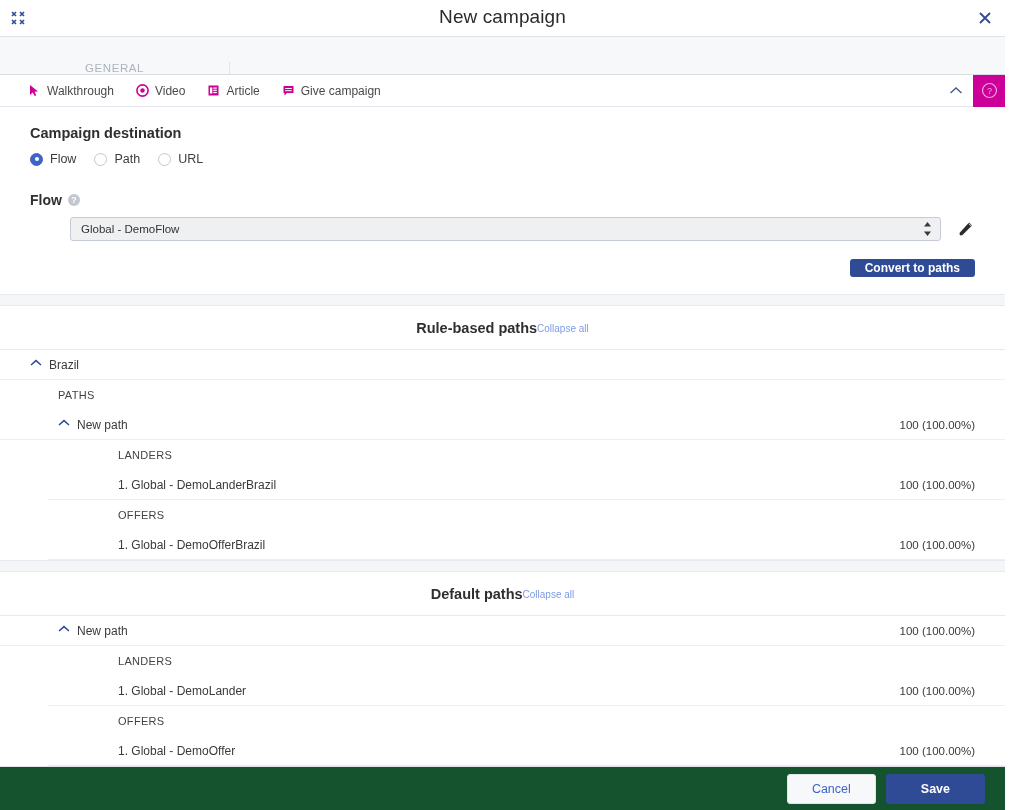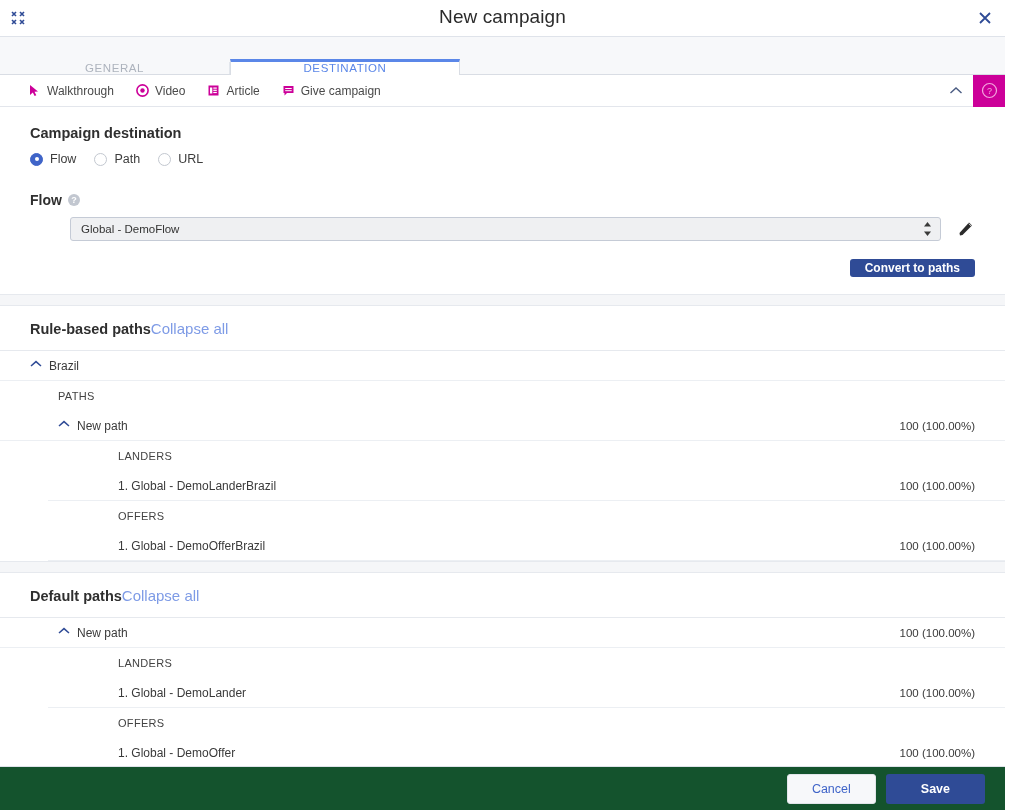--- a/index.html
+++ b/index.html
@@ -122,26 +122,26 @@
   .btn-primary {
     background: #2f4b96; color: #fff; border: none; border-radius: 3px;
     font-size: 12px; font-weight: bold; padding: 2px 15px; cursor: pointer;
     font-family: "Liberation Sans", sans-serif;
   }
 
   .gray-band { height: 12px; background: #f5f6f8; border-top: 1px solid #e6e9ee; border-bottom: 1px solid #e6e9ee; }
 
   
   .paths-header {
-    display: flex; align-items: center; justify-content: flex-start;
+    display: flex; align-items: center; justify-content: center;
     padding: 14px 30px 13px 30px;
     border-bottom: 1px solid #e6e9ee;
   }
   .paths-title { font-size: 14.5px; font-weight: 600; color: #2f2f2f; }
-  .collapse-all { font-size: 15px; color: #7e9be6; cursor: pointer; }
+  .collapse-all { font-size: 10px; color: #7e9be6; cursor: pointer; }
 
   .row {
     display: flex; align-items: center; justify-content: space-between;
     height: 30px; padding-right: 30px;
     border-bottom: 1px solid #eceff3;
     font-size: 12px; color: #3a3a3a;
   }
   .row.no-border { border-bottom: none; }
   .row-left { display: flex; align-items: center; gap: 7px; }
   .row-val { font-size: 11.5px; color: #3a3a3a; }
@@ -193,21 +193,20 @@
     <div class="title-text">New campaign</div>
     <span class="close-icon">
       <svg width="20" height="20" viewBox="0 0 20 20">
         <path d="M5 5 L15 15 M15 5 L5 15" stroke="#2f4b96" stroke-width="1.8" fill="none"></path>
       </svg>
     </span>
   </div>
 
   <div class="tabbar">
     <div class="tab">GENERAL</div>
-    <div class="tab active">DESTINATION</div>
     <div class="tabbar-filler"></div>
   </div>
 
   <div class="helpbar">
     <div class="help-items">
       <div class="help-item">
         <span class="help-ico">
           <svg width="13" height="13" viewBox="0 0 13 13">
               <path d="M2 1 L2 11 L4.8 8.4 L6.6 12 L8.3 11.2 L6.5 7.7 L10 7.5 Z" fill="#cc0099"></path>
             </svg>

